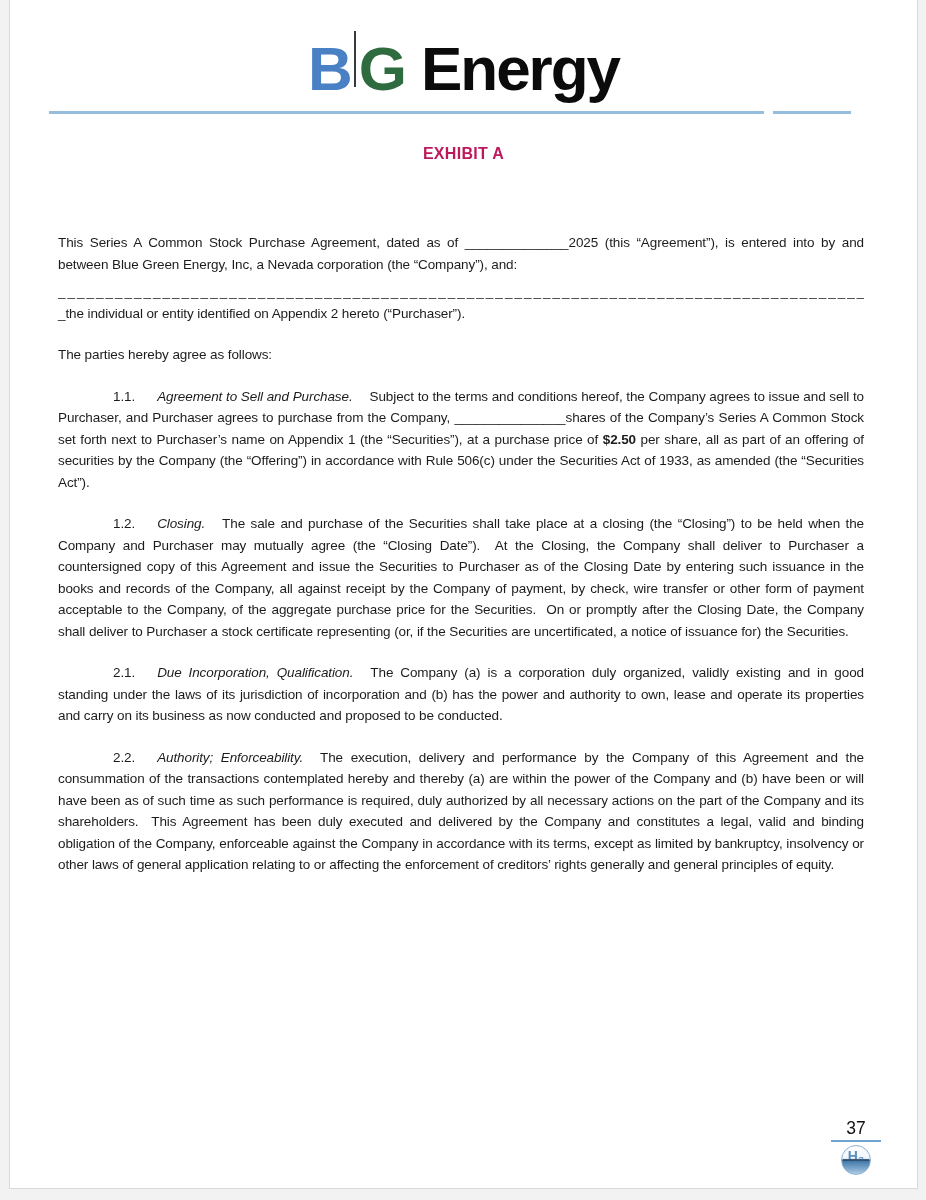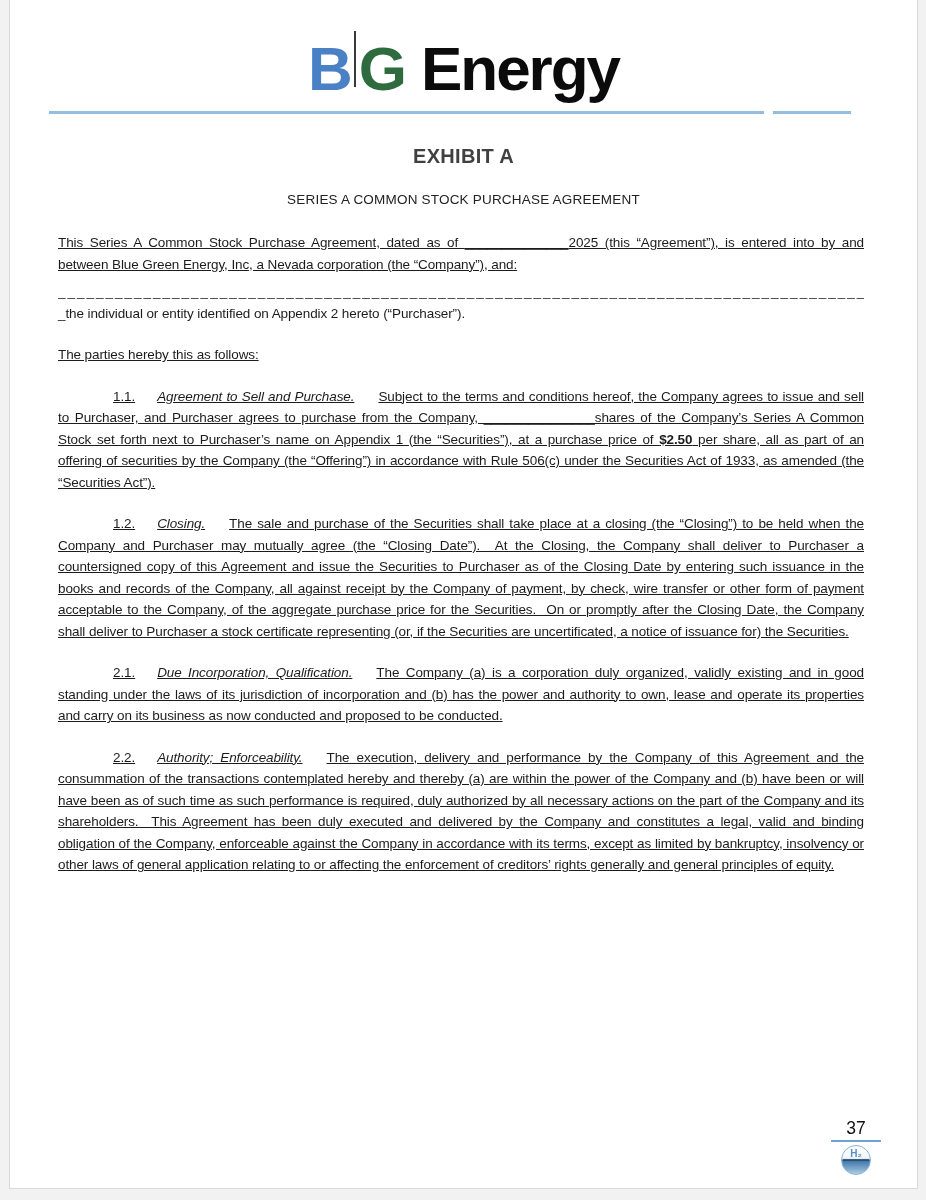--- a/index.html
+++ b/index.html
@@ -43,55 +43,55 @@
   .header-rule {
     position: absolute; top: 111px; left: 39px; right: 66px;
     display: flex; gap: 9px; height: 3px;
   }
   .header-rule .seg { background: #95bede; height: 3px; }
   .header-rule .long { flex: 1; }
   .header-rule .short { width: 78px; }
   .doc-title {
     position: absolute; top: 145px; left: 0; right: 0;
     text-align: center;
-    font-size: 20px; font-weight: bold;
-    color: #404040;
+    font-size: 16px; font-weight: bold;
+    color: #be185d;
     letter-spacing: 0.3px;
   }
   .doc-subtitle {
     position: absolute; top: 192px; left: 0; right: 0;
     text-align: center;
     font-size: 13.5px;
     color: #222;
     letter-spacing: 0.2px;
   }
   
   .content {
     position: absolute;
     top: 232px; left: 0; right: 0; bottom: 0;
     padding: 0 53px 0 48px;
     font-size: 13.5px;
     line-height: 21.5px;
     color: #1c1c1c;
     letter-spacing: -0.1px;
   }
-  .para { text-align: justify; margin-bottom: 20px; text-decoration: underline; }
+  .para { text-align: justify; margin-bottom: 20px; }
   .para.tight { margin-bottom: 6px; }
   .sep-line {
     white-space: nowrap;
     overflow: hidden;
     letter-spacing: 2px;
     color: #2a2a2a;
     height: 21.5px;
   }
   .num-tab { display: inline-block; width: 55px; }
   .indent { text-indent: 55px; }
   .sub-num { margin-right: 22px; }
   .sec-title-bi { font-weight: bold; font-style: italic; margin-right: 10px; }
-  .sec-title-i { font-style: italic; margin-right: 24px; }
+  .sec-title-i { font-style: italic; margin-right: 17px; }
   .bold { font-weight: bold; margin-top: 34px; }
   
   .footer {
     position: absolute;
     right: 36px; bottom: 13px;
     width: 50px;
     text-align: center;
   }
   .page-number {
     font-size: 17.5px;
@@ -117,52 +117,51 @@
   .ball::after {
     content: "";
     position: absolute;
     left: 1px; right: 1px; top: 13px;
     height: 1.5px;
     background: rgba(35, 62, 92, 0.7);
   }
   .ball-h2 {
     position: absolute;
     top: 2px; left: 0; right: 0;
-    font-size: 10px;
+    font-size: 14px;
     font-weight: bold;
     color: #5b8fc0;
   }
 </style>
 </head>
 <body>
 
 <div class="viewport">
   <div class="page">
 
     <div class="logo">
       <span class="logo-b">B</span><span class="logo-divider"></span><span class="logo-g">G</span><span class="logo-word">Energy</span>
     </div>
     <div class="header-rule">
       <div class="seg long"></div>
       <div class="seg short"></div>
     </div>
 
     <div class="doc-title">EXHIBIT A</div>
-    <div class="doc-subtitle">SERIES A COMMON STOCK PURCHASE AGREEMENT</div>
 
     <div class="content">
 
       <p class="para tight"><span>This Series A Common Stock Purchase Agreement, dated as of </span><span>______________</span><span>2025 (this “Agreement”), is entered into by and between Blue Green Energy, Inc, a Nevada corporation (the “Company”), and:</span></p>
 
       <div style="margin-bottom:20px;">
         <div class="sep-line">______________________________________________________________________________________________________________________</div>
         <div>_the individual or entity identified on Appendix 2 hereto (“Purchaser”).</div>
       </div>
 
-      <p class="para">The parties hereby this as follows:</p>
+      <p class="para">The parties hereby agree as follows:</p>
 
 
       <p class="para indent"><span class="sub-num">1.1.</span><span class="sec-title-i">Agreement to Sell and Purchase.</span><span>Subject to the terms and conditions hereof, the Company agrees to issue and sell to Purchaser, and Purchaser agrees to purchase from the Company, _______________shares of the Company’s Series A Common Stock set forth next to Purchaser’s name on Appendix 1 (the “Securities”), at a purchase price of </span><span class="bold">$2.50</span><span> per share, all as part of an offering of securities by the Company (the “Offering”) in accordance with Rule 506(c) under the Securities Act of 1933, as amended (the “Securities Act”).</span></p>
 
       <p class="para indent"><span class="sub-num">1.2.</span><span class="sec-title-i">Closing.</span><span>The sale and purchase of the Securities shall take place at a closing (the “Closing”) to be held when the Company and Purchaser may mutually agree (the “Closing Date”).&nbsp; At the Closing, the Company shall deliver to Purchaser a countersigned copy of this Agreement and issue the Securities to Purchaser as of the Closing Date by entering such issuance in the books and records of the Company, all against receipt by the Company of payment, by check, wire transfer or other form of payment acceptable to the Company, of the aggregate purchase price for the Securities.&nbsp; On or promptly after the Closing Date, the Company shall deliver to Purchaser a stock certificate representing (or, if the Securities are uncertificated, a notice of issuance for) the Securities.</span></p>
 
 
       <p class="para indent"><span class="sub-num">2.1.</span><span class="sec-title-i">Due Incorporation, Qualification.</span><span>The Company (a) is a corporation duly organized, validly existing and in good standing under the laws of its jurisdiction of incorporation and (b) has the power and authority to own, lease and operate its properties and carry on its business as now conducted and proposed to be conducted.</span></p>
 
       <p class="para indent"><span class="sub-num">2.2.</span><span class="sec-title-i">Authority; Enforceability.</span><span>The execution, delivery and performance by the Company of this Agreement and the consummation of the transactions contemplated hereby and thereby (a) are within the power of the Company and (b) have been or will have been as of such time as such performance is required, duly authorized by all necessary actions on the part of the Company and its shareholders.&nbsp; This Agreement has been duly executed and delivered by the Company and constitutes a legal, valid and binding obligation of the Company, enforceable against the Company in accordance with its terms, except as limited by bankruptcy, insolvency or other laws of general application relating to or affecting the enforcement of creditors’ rights generally and general principles of equity.</span></p>

